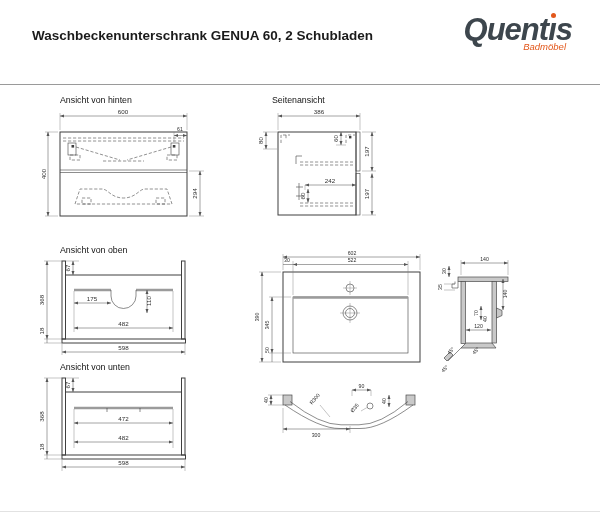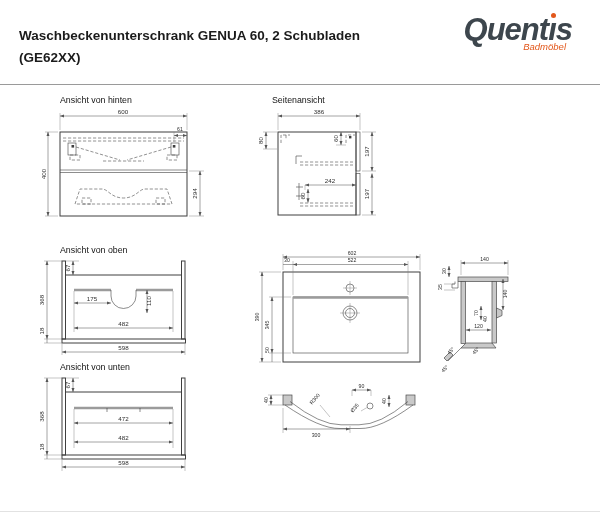--- a/index.html
+++ b/index.html
@@ -1,17 +1,17 @@
 <!DOCTYPE html>
 <html><head>
 <meta charset="utf-8">
 <style>
   html,body{margin:0;padding:0;background:#fff;}
   body{width:600px;height:516px;position:relative;font-family:"Liberation Sans",sans-serif;overflow:hidden;}
-  .hdr-title{position:absolute;left:19px;top:25px;width:430px;font-size:13.5px;font-weight:bold;color:#1b1b1b;line-height:1.65;}
+  .hdr-title{position:absolute;left:32px;top:25px;width:430px;font-size:13.5px;font-weight:bold;color:#1b1b1b;line-height:1.65;}
   .logo{position:absolute;right:28px;top:14px;text-align:right;}
   .logo-word{font-size:31px;font-weight:bold;font-style:italic;color:#3d464d;letter-spacing:-1px;line-height:1;position:relative;display:inline-block;}
   .iwrap{position:relative;display:inline;}
   .idot{position:absolute;top:1px;right:0px;width:5px;height:5px;border-radius:50%;background:#e2571b;}
   .logo-tag{font-size:9.5px;font-weight:normal;font-style:italic;color:#e2571b;margin-top:-3px;padding-right:6px;line-height:1;}
   .hdr-rule{position:absolute;left:0;top:84px;width:600px;height:0;border-top:1px solid #9a9a9a;}
   svg{position:absolute;left:0;top:86px;}
   .edge{fill:none;stroke:#3f3f3f;stroke-width:1;}
   .thin{fill:none;stroke:#3f3f3f;stroke-width:0.6;}
   .thick{fill:none;stroke:#9b9b9b;stroke-width:2.6;}
@@ -24,21 +24,20 @@
   .dt{font-size:6.2px;text-anchor:middle;}
   .dts{font-size:5.2px;text-anchor:middle;}
   .vlabel{font-size:8.8px;fill:#141414;}
   .footer-line{position:absolute;left:0;top:511px;width:600px;border-top:1px solid #e2e2e2;}
 </style>
 </head>
 <body>
 
 <div class="hdr-title">
   <div>Waschbeckenunterschrank GENUA 60, 2 Schubladen</div>
-  <div>(GE62XX)</div>
 </div>
 
 <div class="logo">
   <div class="logo-word"><span>Quent</span><span class="iwrap"><span>ı</span><span class="idot"></span></span><span>s</span></div>
   <div class="logo-tag">Badmöbel</div>
 </div>
 
 <div class="hdr-rule"></div>
 <div class="footer-line"></div>
 

